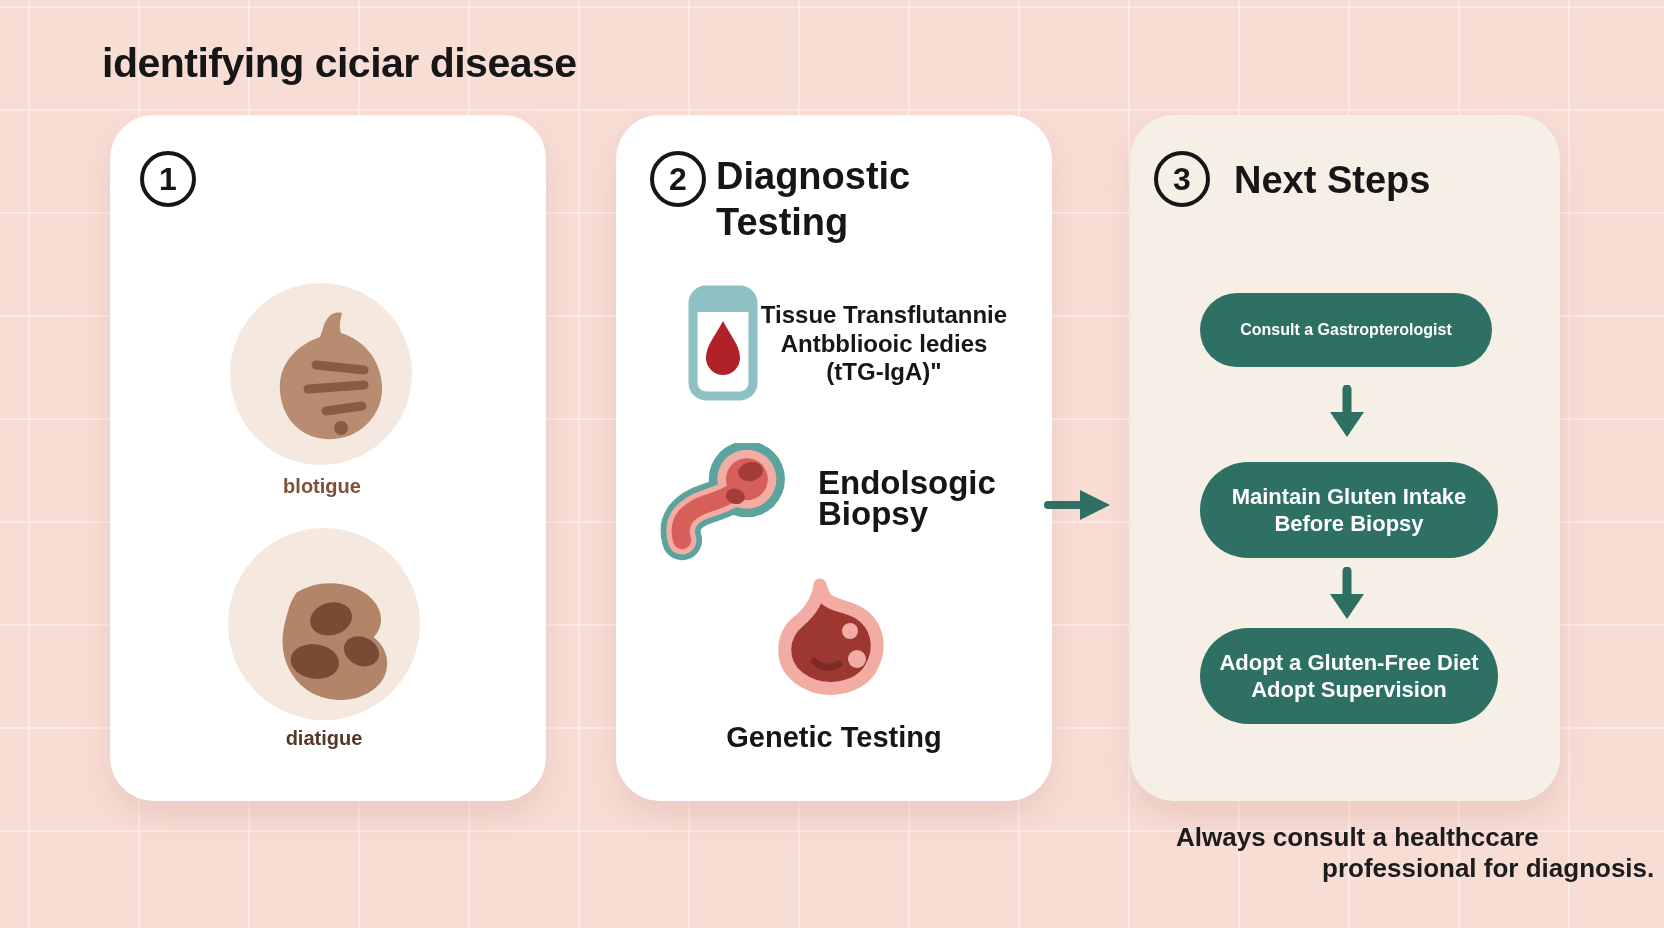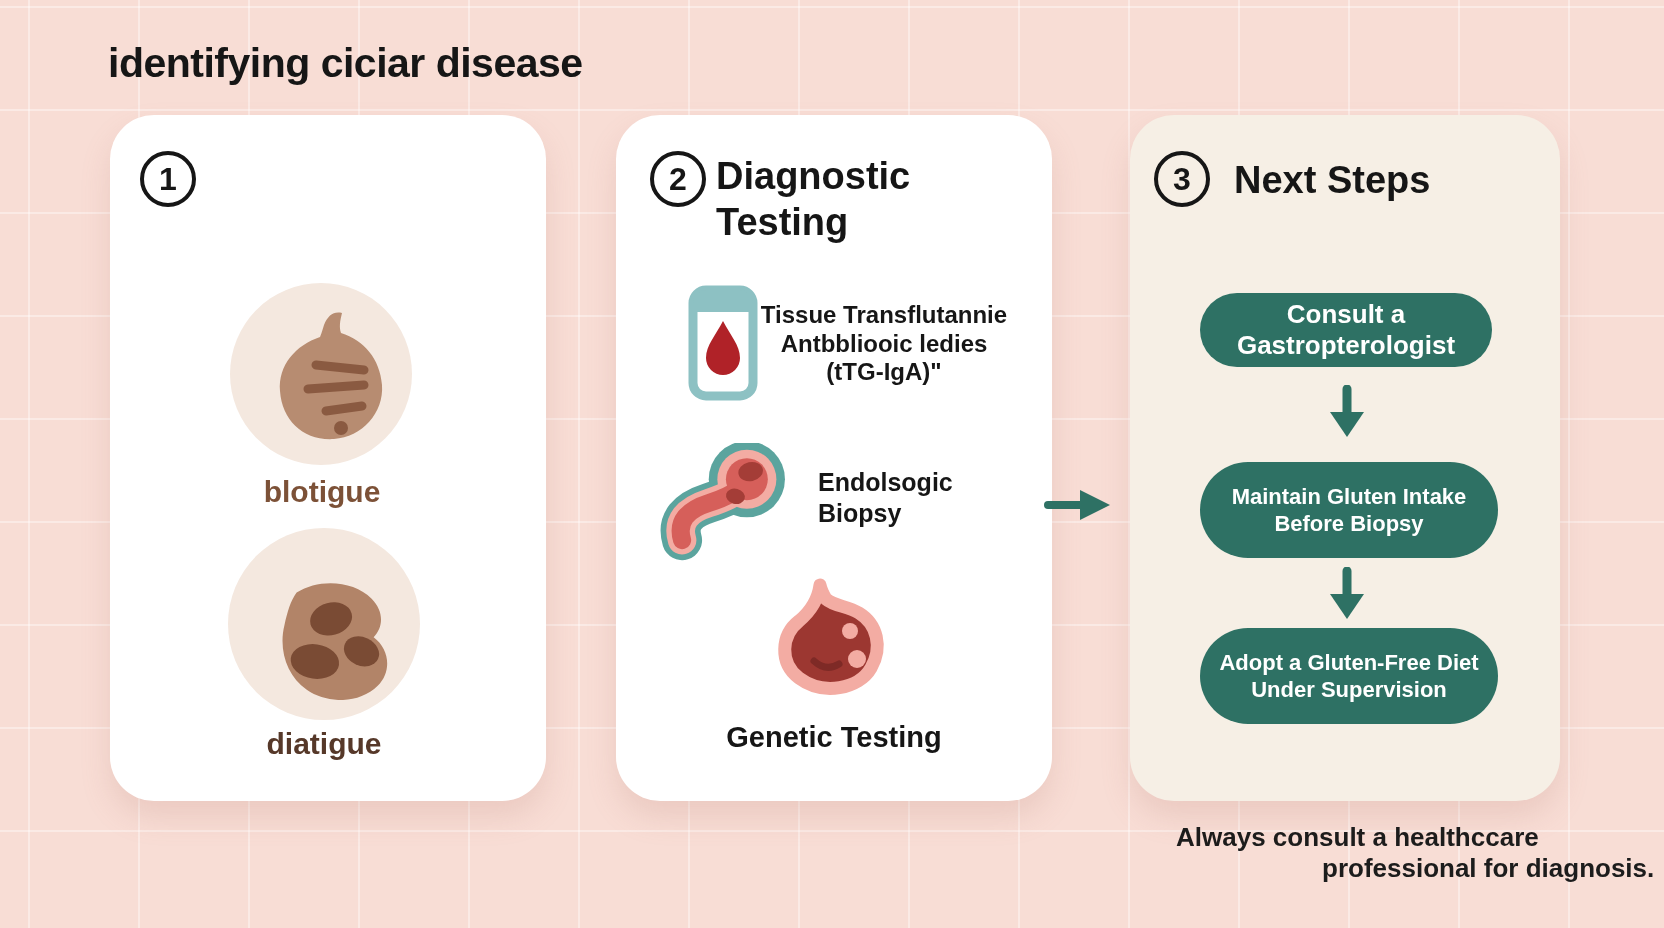--- a/index.html
+++ b/index.html
@@ -18,21 +18,21 @@
   .canvas{
     position:relative; width:1664px; height:928px; overflow:hidden;
     background-color:var(--background);
     background-image:
       linear-gradient(rgba(255,255,255,.38) 2px, transparent 2px),
       linear-gradient(90deg, rgba(255,255,255,.38) 2px, transparent 2px);
     background-size:110px 103px;
     background-position:28px 6px;
   }
   .title{
-    position:absolute; left:108px; top:40px;
+    position:absolute; left:102px; top:40px;
     font-size:41px; font-weight:800; letter-spacing:-.5px; color:var(--heading);
   }
   .card{
     position:absolute; top:115px; height:686px; width:436px;
     background:var(--card); border-radius:44px;
     box-shadow:0 16px 30px rgba(175,115,105,.18);
   }
   .panel1{left:110px;}
   .panel2{left:616px;}
   .panel3{left:1130px; width:430px; background:var(--panel3_bg);}
@@ -48,46 +48,46 @@
   .p1-heading{left:108px; top:38px;}
   .p2-heading{left:100px; top:38px; width:300px; }
   .p3-heading{left:104px; top:42px;}
   .heading-line{display:block;}
 
   
   .sym-circle{position:absolute; border-radius:50%; background:var(--blob_bg);
     display:flex; align-items:center; justify-content:center;}
   .sym1-circle{left:120px; top:168px; width:182px; height:182px;}
   .sym2-circle{left:118px; top:413px; width:192px; height:192px;}
-  .sym-label{position:absolute; width:220px; text-align:center; font-size:30px; font-weight:700;}
+  .sym-label{position:absolute; width:220px; text-align:center; font-size:20px; font-weight:700;}
   .sym1-label{left:102px; top:360px; color:var(--label_brown);}
   .sym2-label{left:104px; top:612px; color:var(--label_dark_brown);}
 
   
   .tube-icon{position:absolute; left:72px; top:170px;}
   .testA-text{position:absolute; left:118px; top:186px; width:300px; text-align:center;
     font-size:24px; font-weight:700; line-height:28.5px; color:var(--heading);}
   .stomachB-icon{position:absolute; left:40px; top:328px;}
-  .testB-text{position:absolute; left:202px; top:352px; font-size:25px; font-weight:700;
+  .testB-text{position:absolute; left:202px; top:352px; font-size:33px; font-weight:700;
     line-height:31px; color:var(--heading);}
   .stomachC-icon{position:absolute; left:142px; top:458px;}
   .testC-text{position:absolute; left:68px; top:606px; width:300px; text-align:center;
     font-size:29px; font-weight:700; color:var(--heading);}
   .text-line{display:block;}
 
   
   .connector{position:absolute; left:1044px; top:484px;}
 
   
   .pill{
     position:absolute; left:70px; background:var(--teal); color:var(--pill_text);
     display:flex; flex-direction:column; align-items:center; justify-content:center;
     text-align:center; font-weight:700;
   }
-  .pill1{top:178px; width:292px; height:74px; border-radius:38px; font-size:26px;}
+  .pill1{top:178px; width:292px; height:74px; border-radius:38px; font-size:16px;}
   .pill2{top:347px; width:298px; height:96px; border-radius:48px; font-size:22px; line-height:27px;}
   .pill3{top:513px; width:298px; height:96px; border-radius:48px; font-size:22px; line-height:27px;}
   .down-arrow1{position:absolute; left:194px; top:270px;}
   .down-arrow2{position:absolute; left:194px; top:452px;}
 
   
   .footer-line{position:absolute; font-size:26px; font-weight:700; color:#1c1c1c;}
   .footer-line1{left:1176px; top:822px;}
   .footer-line2{left:1322px; top:853px;}
 
@@ -214,20 +214,20 @@
 
     <div class="down-arrow2">
       <svg width="46" height="58" viewBox="0 0 46 58">
         <path class="s-teal" d="M23,4 V30" fill="none" stroke-width="9" stroke-linecap="round"></path>
         <path class="f-teal" d="M6,27 L23,52 L40,27 Z"></path>
       </svg>
     </div>
 
     <div class="pill pill3">
       <span class="text-line">Adopt a Gluten-Free Diet</span>
-      <span class="text-line">Under Supervision</span>
+      <span class="text-line">Adopt Supervision</span>
     </div>
   </section>
 
   <div class="footer-line footer-line1">Always consult a healthccare</div>
   <div class="footer-line footer-line2">professional for diagnosis.</div>
 
 </div>
 
 </body></html>

